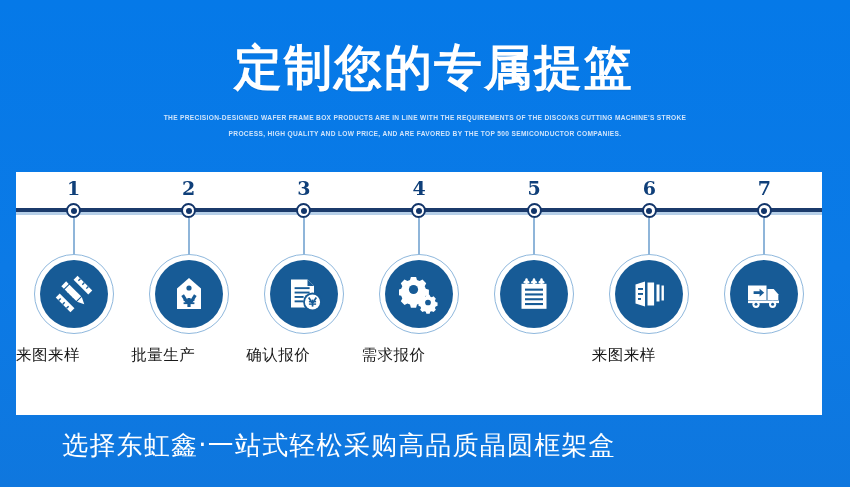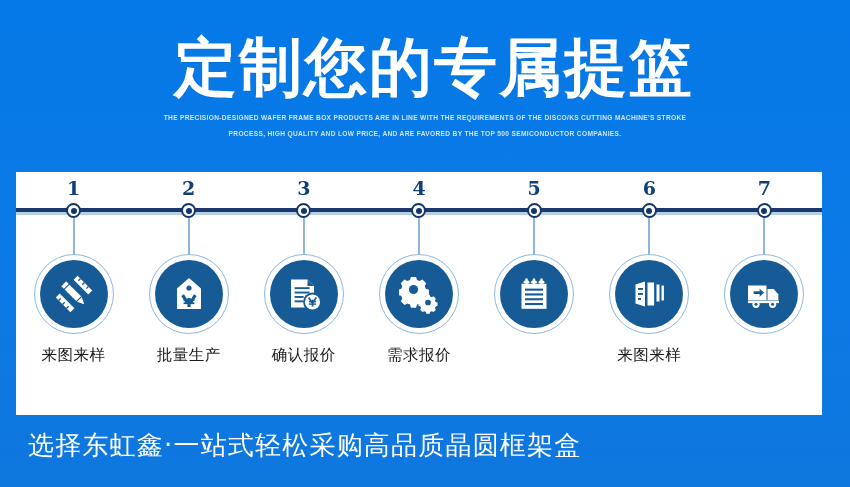--- a/index.html
+++ b/index.html
@@ -33,21 +33,21 @@
     height: 165px;
     text-align: center;
   }
 
   .main-title {
     position: absolute;
     left: 0;
     top: 38px;
     width: 844px;
     font-family: "DejaVu Serif", "Liberation Serif", serif;
-    font-size: 63px;
+    font-size: 48px;
     line-height: 58px;
     font-weight: bold;
     color: #ffffff;
     letter-spacing: 2px;
     text-shadow: 0 1px 1px rgba(0,0,0,0.06);
     white-space: nowrap;
     padding-left: 24px;
   }
 
   .subtitle {
@@ -182,37 +182,37 @@
     align-items: center;
     justify-content: center;
   }
   .badge-inner svg { display: block; }
 
   .step-label {
     position: absolute;
     left: 0;
     top: 172px;
     width: 100%;
-    text-align: center;
+    text-align: left;
     font-family: "DejaVu Sans", "Liberation Sans", sans-serif;
     font-size: 15.5px;
     line-height: 22px;
     color: #1a1a1a;
     letter-spacing: 0.5px;
     white-space: nowrap;
   }
 
   
   .footer {
     position: absolute;
     left: 0;
     top: 425px;
     width: 678px;
     height: 62px;
-    padding-left: 28px;
+    text-align: center;
   }
   .footer-text {
     font-family: "DejaVu Sans", "Liberation Sans", sans-serif;
     font-size: 26px;
     line-height: 40px;
     color: #ffffff;
     letter-spacing: 1.2px;
     white-space: nowrap;
   }
 </style>

